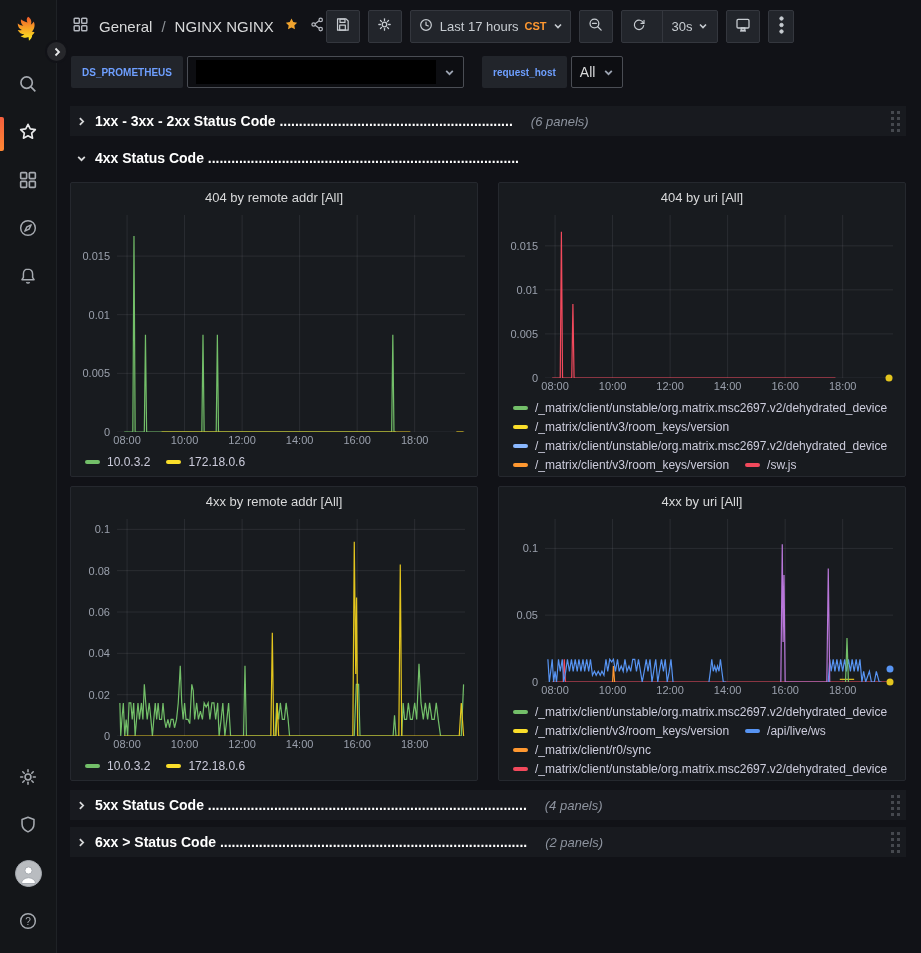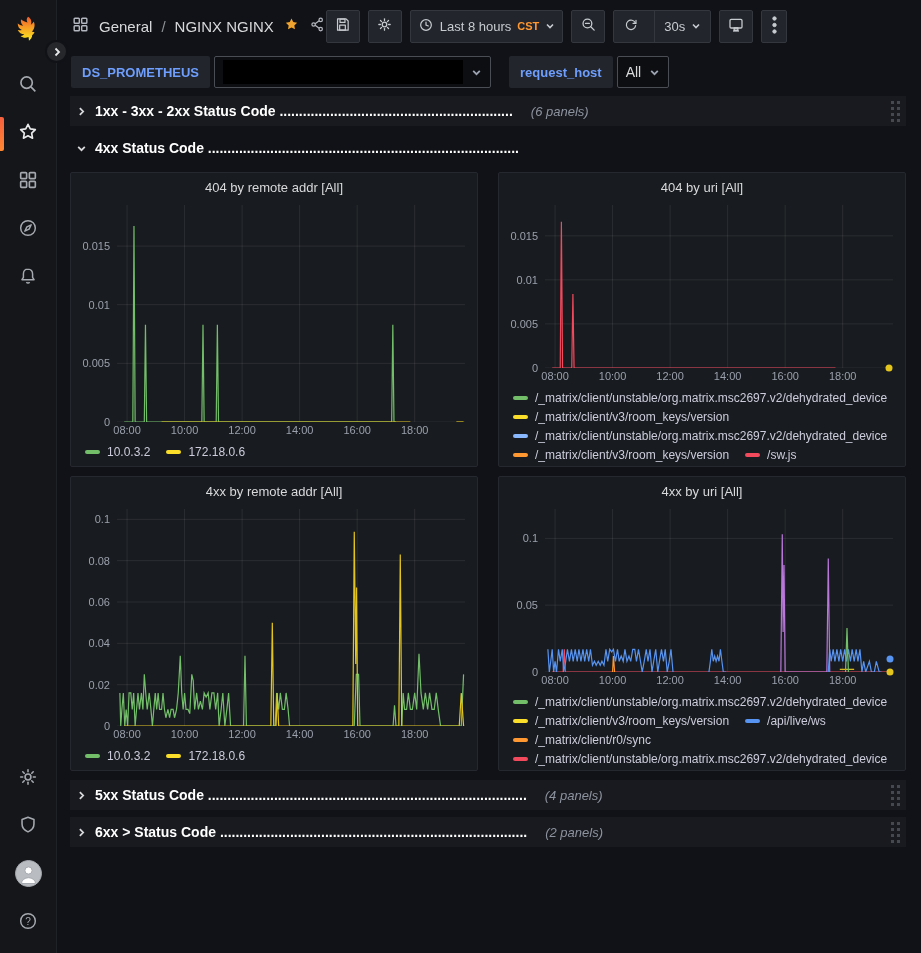--- a/index.html
+++ b/index.html
@@ -40,41 +40,41 @@
   .tool-btn svg { stroke: #c7ccd1; flex-shrink: 0; }
   .split { padding: 0; }
   .split .seg { height: 100%; display: flex; align-items: center; padding: 0 9px; gap: 6px; }
   .split .seg + .seg { border-left: 1px solid #34373e; }
   .tz { color: #ff9830; font-size: 11px; font-weight: bold; }
   .kebab { min-width: 26px; padding: 0 4px; }
 
   
   .var-row { height: 40px; display: flex; align-items: center; gap: 0; padding: 0 14px; }
   .var-chip { height: 32px; display: flex; align-items: center; padding: 0 11px; background: #22252b;
-    color: #6e9fff; font-size: 13px; font-weight: bold; border-radius: 2px; cursor: pointer; }
+    color: #6e9fff; font-size: 10px; font-weight: bold; border-radius: 2px; cursor: pointer; }
   .var-select { height: 32px; display: flex; align-items: center; gap: 8px; margin-left: 4px;
     border: 1px solid #4a4d54; background: #0d0e12; border-radius: 2px; padding: 0 8px; cursor: pointer;
     color: #d8d9da; font-size: 14px; }
   .redaction { width: 240px; height: 24px; background: #000; }
   .var-gap { width: 18px; }
   .chev { stroke: #9da5b3; }
 
   
   .dash { flex: 1; padding: 2px 15px 0 13px; overflow: hidden; }
   .row-header { height: 30px; display: flex; align-items: center; gap: 8px; padding: 0 4px 0 6px;
     cursor: pointer; }
   .row-header.boxed { background: #181a1f; }
   .row-title { font-size: 14px; font-weight: bold; color: #fff; white-space: nowrap; overflow: hidden; }
   .row-count { font-size: 13px; font-style: italic; color: #8d939e; margin-left: 10px; white-space: nowrap; }
   .row-chevron { color: #d8d9da; display: flex; align-items: center; }
   .row-flex { flex: 1; }
   .drag-dots { display: grid; grid-template-columns: repeat(2, 3px); grid-auto-rows: 3px; gap: 3px;
     margin-right: 2px; cursor: grab; }
   .drag-dots i { background: #45484e; }
-  .rh1 { margin-top: 2px; margin-bottom: 8px; justify-content: center; }
+  .rh1 { margin-top: 12px; margin-bottom: 8px; justify-content: center; }
   .rh2 { margin-bottom: 10px; height: 28px; }
   .rh3 { margin-top: 9px; margin-bottom: 7px; }
 
   .panel-grid { display: grid; grid-template-columns: 1fr 1fr; gap: 9px 20px; }
   .panel { height: 295px; background: #181b1f; border: 1px solid #25282e; border-radius: 2px;
     display: flex; flex-direction: column; overflow: hidden; }
   .panel-header { height: 28px; display: flex; align-items: center; justify-content: center; flex-shrink: 0; }
   .panel-title { font-size: 13px; font-weight: 500; color: #d8d9da; cursor: pointer; }
   .plot-region { flex: 1; display: flex; margin-top: 4px; min-height: 0; }
   .y-gutter { width: 46px; position: relative; flex-shrink: 0; }
@@ -235,21 +235,21 @@
               <line x1="16.1" y1="16.1" x2="17.7" y2="17.7"></line>
               <line x1="6.3" y1="17.7" x2="7.9" y2="16.1"></line>
               <line x1="16.1" y1="7.9" x2="17.7" y2="6.3"></line>
             </svg></span>
       </button>
       <button class="tool-btn">
         <span><svg width="16" height="16" viewBox="0 0 24 24" fill="none" stroke-width="1.8" stroke-linecap="round">
               <circle cx="12" cy="12" r="8"></circle>
               <polyline points="12,7.5 12,12 15.5,13.5"></polyline>
             </svg></span>
-        <span>Last 8 hours</span>
+        <span>Last 17 hours</span>
         <span class="tz">CST</span>
         <span><svg width="10" height="10" viewBox="0 0 10 10" fill="none" stroke="#9da5b3" stroke-width="1.6">
               <polyline points="2,3.5 5,6.5 8,3.5"></polyline>
             </svg></span>
       </button>
       <button class="tool-btn">
         <span><svg width="17" height="17" viewBox="0 0 24 24" fill="none" stroke-width="1.8" stroke-linecap="round">
               <circle cx="10.5" cy="10.5" r="6.2"></circle>
               <line x1="15.2" y1="15.2" x2="20" y2="20"></line>
               <line x1="7.8" y1="10.5" x2="13.2" y2="10.5"></line>

